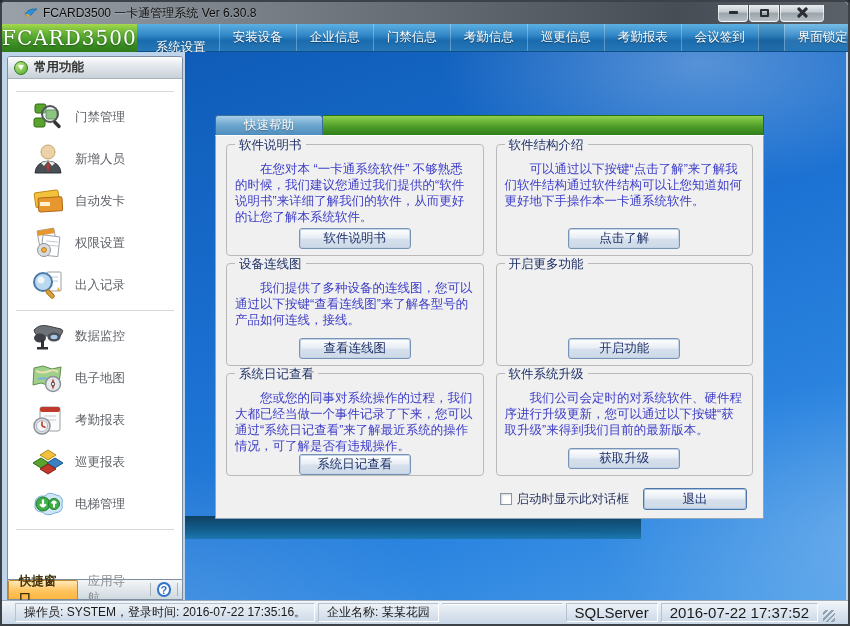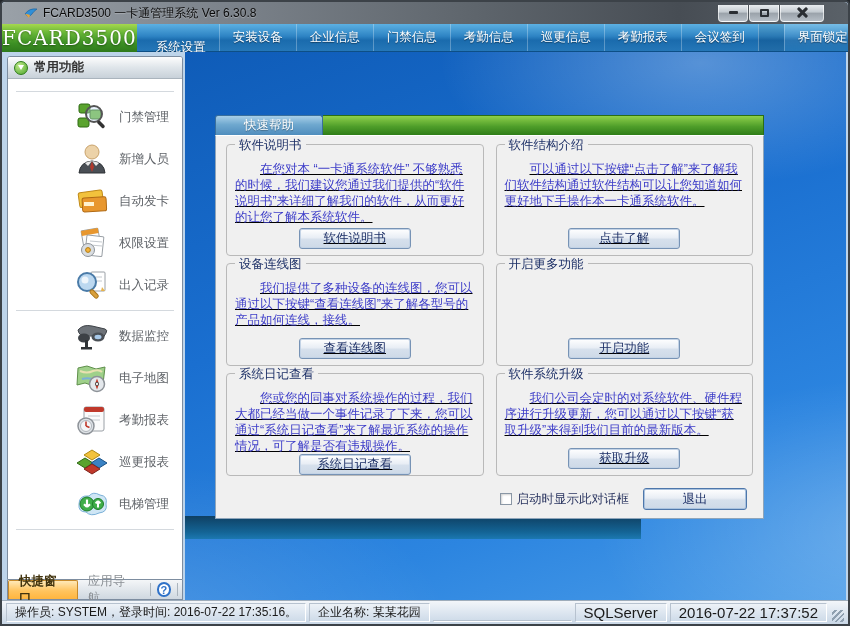--- a/index.html
+++ b/index.html
@@ -43,21 +43,21 @@
   .sidebar{width:181px;padding:4px 2px 0 3px;display:flex;flex-direction:column;}
   .sb-panel{flex:1;background:#fff;border:1px solid #7d8da0;border-radius:3px 3px 0 0;overflow:hidden;display:flex;flex-direction:column;}
   .sb-header{height:22px;display:flex;align-items:center;gap:6px;padding:0 6px;
     background:linear-gradient(#fdfdfd,#dfe5ea 50%,#c8d1d9 100%);border-bottom:1px solid #aab4bd;
     font-size:12.5px;font-weight:bold;color:#333;}
   .sb-arrow{width:14px;height:14px;border-radius:50%;background:radial-gradient(circle at 35% 30%,#bfe98a,#4ca52b);
     border:1px solid #2f7d1a;display:flex;align-items:center;justify-content:center;}
   .sb-arrow::after{content:"";width:0;height:0;border-left:3.5px solid transparent;border-right:3.5px solid transparent;border-top:5px solid #fff;}
   .sb-items{flex:1;padding:8px 0 0 0;}
   .sb-divider{height:1px;background:#d4d9de;margin:4px 8px;}
-  .sb-item{height:42px;display:flex;align-items:center;gap:9px;padding-left:22px;cursor:pointer;margin-left:44px;}
+  .sb-item{height:42px;display:flex;align-items:center;gap:9px;padding-left:22px;cursor:pointer;}
   .sb-item .icn{width:36px;height:34px;flex:0 0 36px;display:flex;align-items:center;justify-content:center;}
   .sb-item .lbl{font-size:12.5px;color:#5f6368;}
   .sb-tabs{height:20px;display:flex;align-items:stretch;background:linear-gradient(#f4f6f8,#cfd8e0);
     border:1px solid #7d8da0;border-top:none;}
   .sb-tab{display:flex;align-items:center;padding:0 10px;font-size:12.5px;color:#8a8f94;cursor:pointer;}
   .sb-tab.active{background:linear-gradient(#ffe9b8,#ffc45e 55%,#ffb53e);border:1px solid #c78a2a;border-bottom:none;
     color:#42340f;font-weight:bold;border-radius:2px 2px 0 0;}
   .sb-tabsep{width:1px;background:#aab4bd;margin:3px 4px;}
   .help-badge{width:15px;height:15px;margin:2px 2px 0 2px;border-radius:50%;border:2px solid #2f72c8;color:#2f72c8;
     font-size:11px;font-weight:bold;display:flex;align-items:center;justify-content:center;cursor:pointer;background:#fff;}
@@ -74,41 +74,41 @@
 
   .dialog-wrap{position:absolute;left:30px;top:63px;width:549px;}
   .tabrow{display:flex;height:20px;}
   .tab-quickhelp{width:108px;display:flex;align-items:center;justify-content:center;
     background:linear-gradient(#a8cfe8 0%,#6fa8cf 45%,#4f8dbd 100%);
     border:1px solid #3a6f9c;border-bottom:none;border-radius:3px 3px 0 0;
     color:#fff;font-size:12.5px;text-shadow:0 1px 1px rgba(0,0,0,.35);cursor:pointer;}
   .green-bar{flex:1;background:linear-gradient(#8ed04a 0%,#4f9e2a 55%,#2f7d18 100%);border:1px solid #2a6e14;border-bottom:none;border-left:none;}
   .dialog{height:384px;background:#f0f0f0;border:1px solid #8fa5ba;border-top:1px solid #ffffff;
     display:flex;flex-direction:column;padding:8px 10px 4px 10px;}
-  .panel-grid{display:grid;grid-template-columns:1fr 1fr;grid-template-rows:112px 103px 103px;gap:7px 12px;text-decoration:underline;}
+  .panel-grid{display:grid;grid-template-columns:1fr 1fr;grid-template-rows:112px 103px 103px;gap:7px 12px;}
   .gbox{position:relative;border:1px solid #b9b9b9;border-radius:4px;padding:16px 8px 6px 8px;display:flex;flex-direction:column;}
   .gbox-title{position:absolute;top:-8px;left:8px;background:#f0f0f0;padding:0 4px;font-size:12.5px;color:#1c2f66;}
   .gbox-text{margin:0;font-size:12.5px;line-height:16px;color:#3c3cc8;text-indent:2em;}
   .gbox-btnrow{margin-top:auto;display:flex;justify-content:center;}
   .dlg-btn{min-width:112px;height:21px;font-size:12.5px;color:#1c2f66;cursor:pointer;
     font-family:"Liberation Sans",sans-serif;
     background:linear-gradient(#ffffff,#e9eef5 45%,#d6e0ec 55%,#cdd9e7);
     border:1px solid #7793b5;border-radius:3px;box-shadow:0 0 0 1px #c3d3e6 inset;}
   .dlg-footer{margin-top:auto;display:flex;align-items:center;justify-content:flex-end;gap:14px;padding:4px 6px 4px 0;}
   .chk-row{display:flex;align-items:center;gap:5px;cursor:pointer;}
   .chk-box{width:12px;height:12px;background:#fff;border:1px solid #8a97a5;box-shadow:inset 1px 1px 2px rgba(0,0,0,.18);}
   .chk-label{font-size:12.5px;color:#2a3560;}
   .exit-btn{min-width:104px;height:22px;font-size:12.5px;color:#1c2f66;cursor:pointer;
     font-family:"Liberation Sans",sans-serif;
     background:linear-gradient(#ffffff,#e9eef5 45%,#d6e0ec 55%,#cdd9e7);
     border:1px solid #4e77ab;border-radius:3px;box-shadow:0 0 0 1px #a9c2de inset;}
 
   
-  .statusbar{position:absolute;left:0;right:0;bottom:0;height:24px;display:flex;align-items:flex-end;
-    background:linear-gradient(#f3f6fa,#d9e3ee 60%,#c9d7e6);border-top:1px solid #9eacba;padding:2px 4px;}
+  .statusbar{position:absolute;left:0;right:0;bottom:0;height:24px;display:flex;align-items:flex-start;
+    background:linear-gradient(#f3f6fa,#d9e3ee 60%,#c9d7e6);border-top:1px solid #9eacba;padding:2px 13px;}
   .st-sec{display:flex;align-items:center;padding:0 8px;font-size:12px;color:#1a1a1a;white-space:nowrap;
     border:1px solid #b7c2cf;border-right-color:#fff;border-bottom-color:#fff;margin-right:3px;}
   .st-flex{flex:1;}
   .st-mono{font-family:Liberation Sans, sans-serif;font-size:15px;}
   .grip{width:12px;align-self:flex-end;height:12px;margin-left:2px;
     background:repeating-linear-gradient(135deg,transparent 0 2px,#8fa0b0 2px 4px);cursor:nwse-resize;}
 </style>
 </head>
 <body>
 

